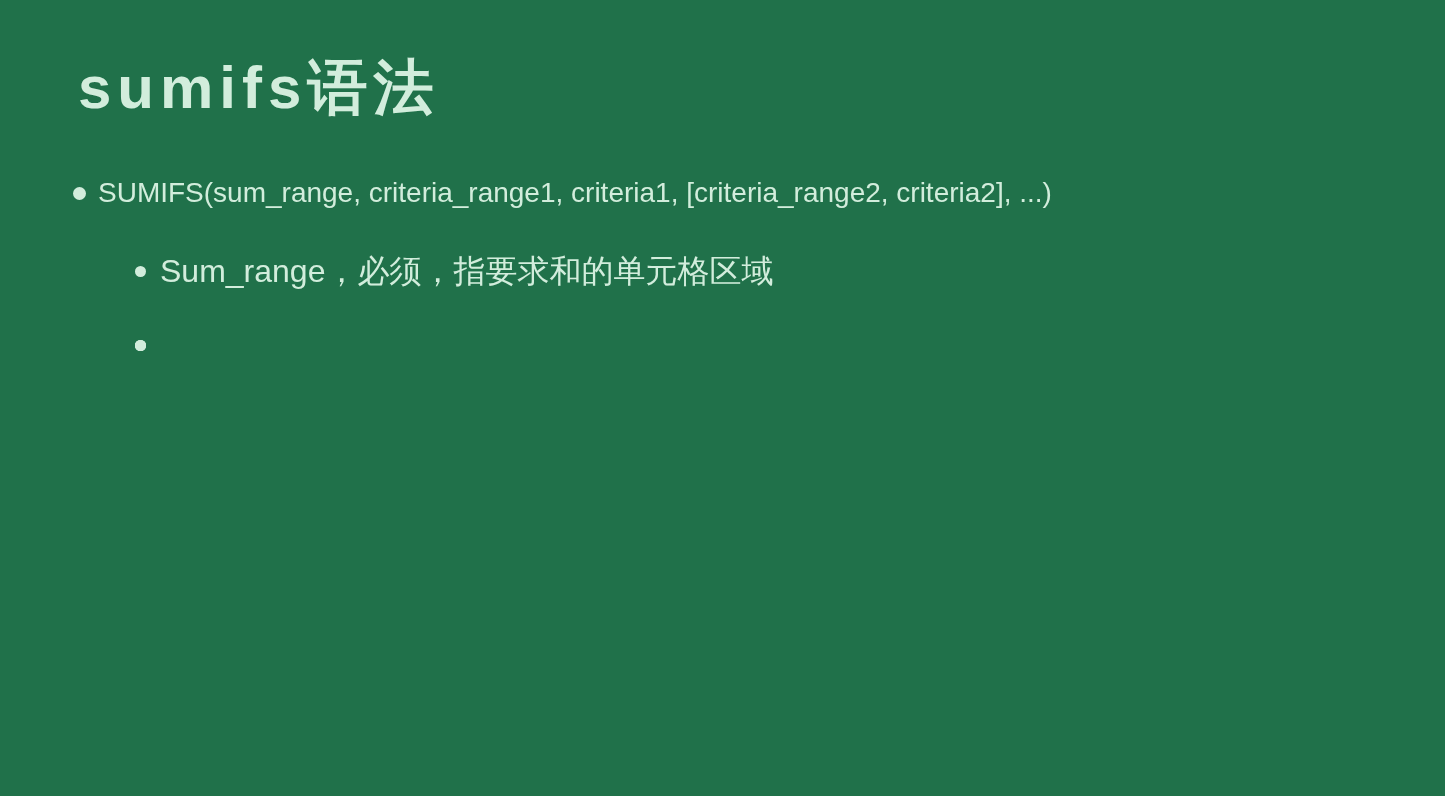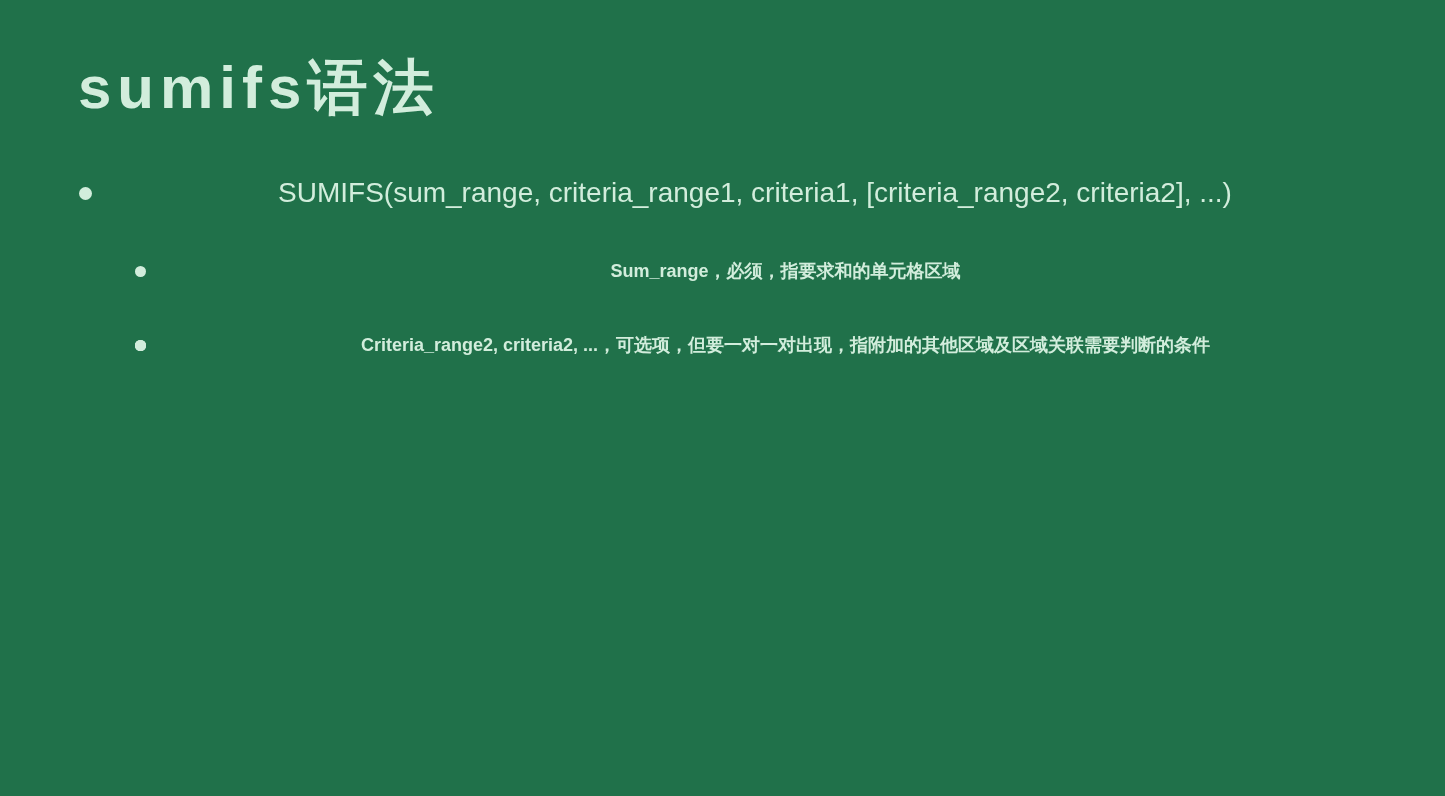--- a/index.html
+++ b/index.html
@@ -9,35 +9,34 @@
   * { margin: 0; padding: 0; box-sizing: border-box; }
   html, body { background: #222; }
   .slide {
     position: relative;
     width: 1445px;
     height: 796px;
     background: var(--bg);
     color: var(--text);
     font-family: "Liberation Sans", sans-serif;
     overflow: hidden;
-    text-align: center;
   }
   .title {
     position: absolute;
     left: 78px;
     top: 58px;
     font-size: 60px;
     font-weight: 700;
     letter-spacing: 6px;
     line-height: 1;
     white-space: nowrap;
   }
   .bullet-row {
     position: absolute;
-    left: 76px;
+    left: 70px;
     top: 178px;
     width: 1330px;
     font-size: 28px;
     line-height: 30px;
     padding-left: 28px;
   }
   .marker {
     position: absolute;
     display: block;
     border-radius: 50%;
@@ -52,24 +51,23 @@
   .sub-list {
     position: absolute;
     left: 135px;
     top: 239px;
     width: 1276px;
     list-style: none;
   }
   .sub-list li {
     position: relative;
     padding-left: 25px;
-    font-size: 18px;
+    font-size: 32px;
     line-height: 65px;
     margin-bottom: 9px;
-    font-weight: bold;
   }
   .marker-l2 {
     left: 0;
     top: 27px;
     width: 11px;
     height: 11px;
   }
 </style>
 </head>
 <body>
@@ -89,17 +87,16 @@
       <span>Sum_range，必须，指要求和的单元格区域</span>
     </li>
     <li>
       <span class="marker marker-l2"></span>
     </li>
     <li>
       <span class="marker marker-l2"></span>
     </li>
     <li>
       <span class="marker marker-l2"></span>
-      <span>Criteria_range2, criteria2, ...，可选项，但要一对一对出现，指附加的其他区域及区域关联需要判断的条件</span>
     </li>
   </ul>
 
 </div>
 
 </body></html>

